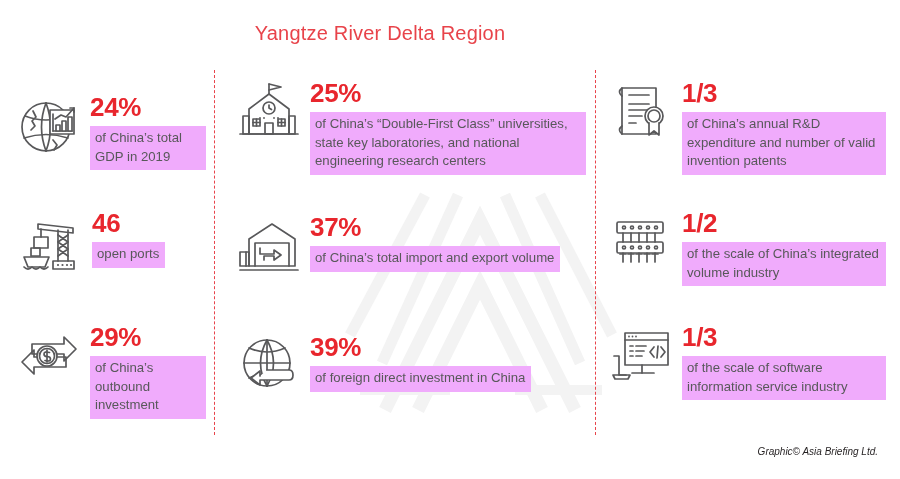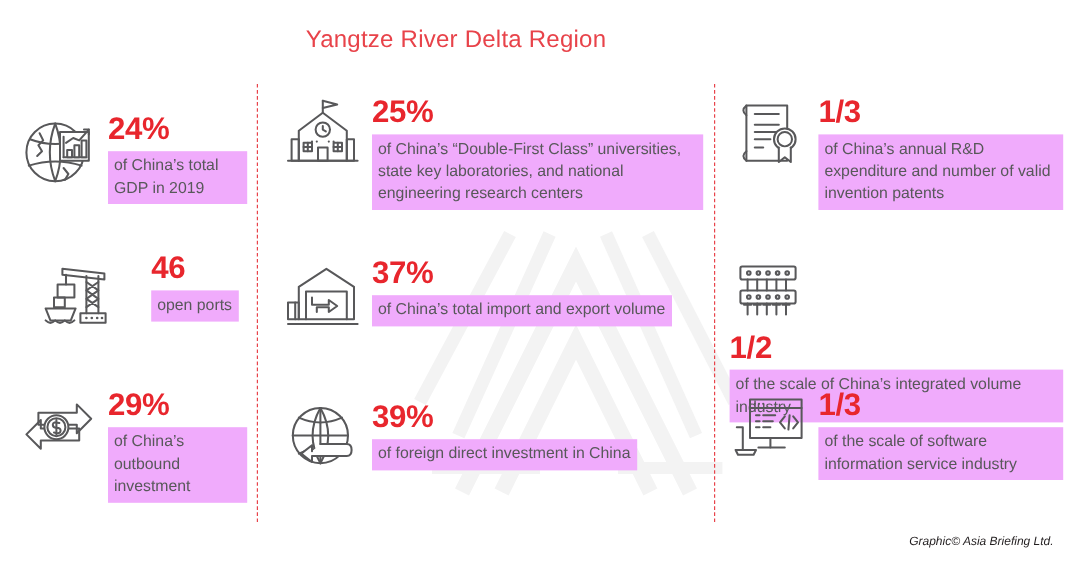--- a/index.html
+++ b/index.html
@@ -93,29 +93,29 @@
     display: inline-block;
     background: #f0abfc;
     color: #58585a;
     font-size: 13.2px;
     line-height: 1.42;
     padding: 3px 6px 4px 5px;
   }
 
   
   #c1-s1 { top: 22px;   left: 0; width: 190px; }
-  #c1-s2 { top: 138px; left: 16px; width: 190px; gap: 20px; }
+  #c1-s2 { top: 138px; left: 2px; width: 190px; }
   #c1-s3 { top: 252px; left: 0; width: 190px; }
 
   #c2-s1 { top: 8px;   left: 0; width: 350px; justify-content: center; }
   #c2-s2 { top: 142px; left: 0; width: 330px; }
   #c2-s3 { top: 262px; left: 0; width: 345px; }
 
   #c3-s1 { top: 8px;   left: 0; width: 278px; }
-  #c3-s2 { top: 138px; left: 0; width: 278px; flex-direction: column; }
+  #c3-s2 { top: 138px; left: 0; width: 278px; }
   #c3-s3 { top: 252px; left: 0; width: 278px; }
 
   
   #credit {
     position: absolute;
     right: 22px;
     bottom: 22px;
     font-family: "Liberation Sans", sans-serif;
     font-style: italic;
     font-size: 10px;

